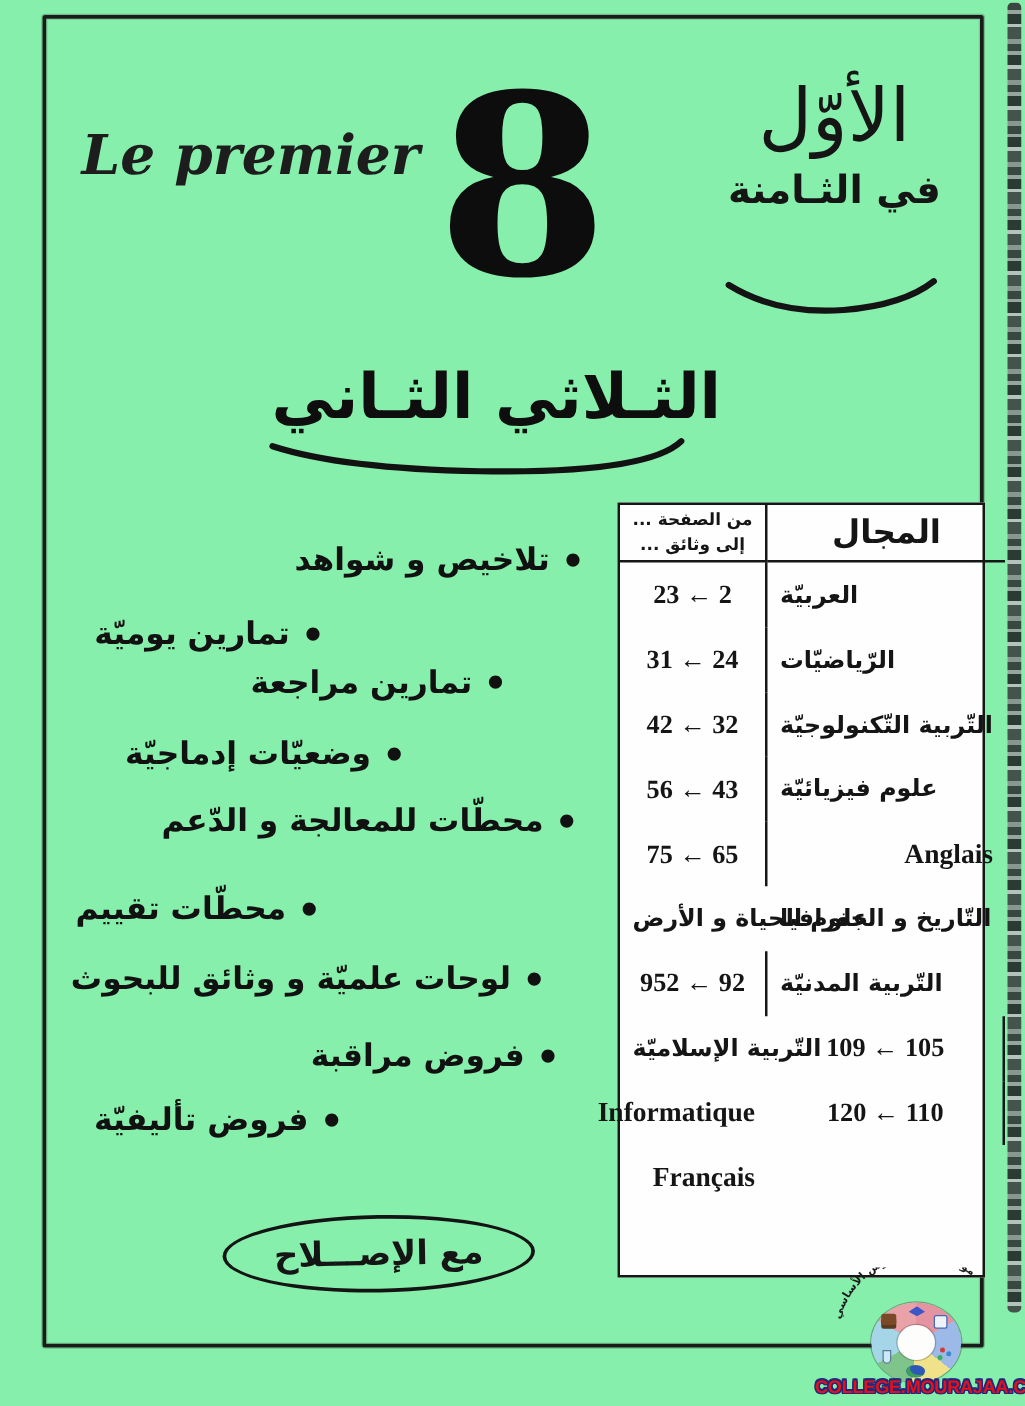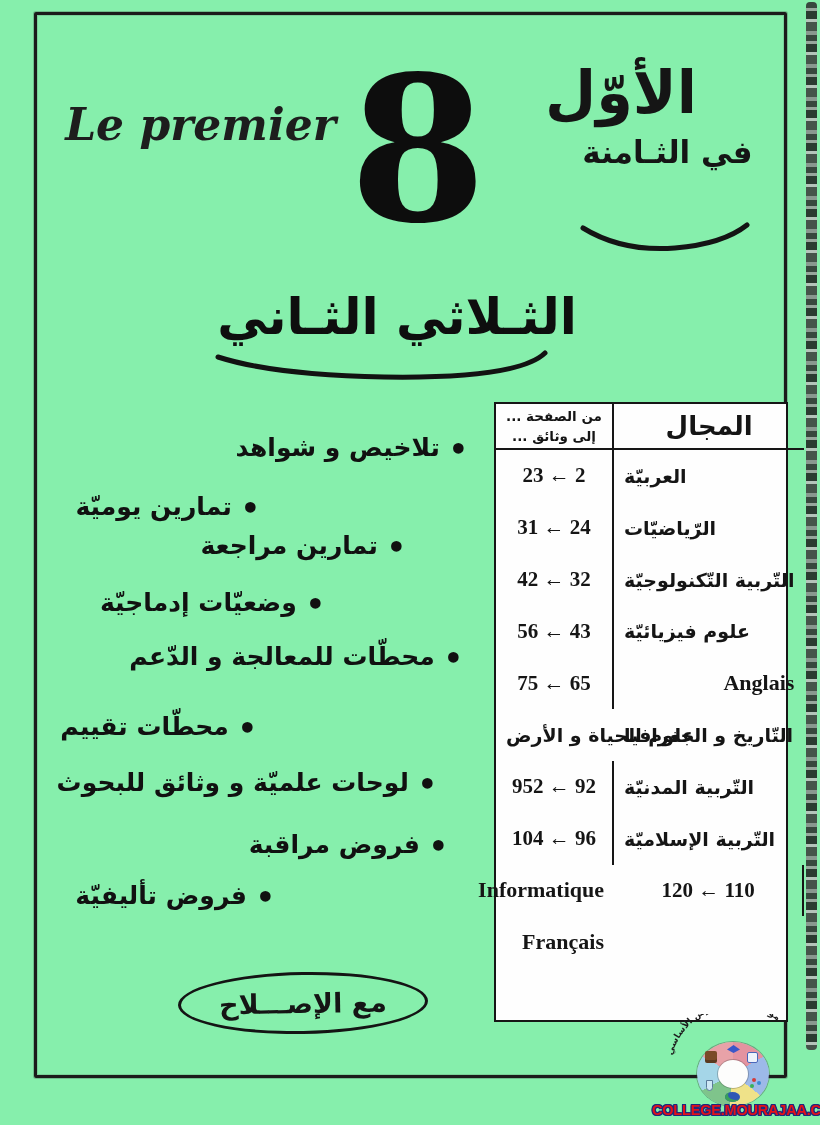--- a/index.html
+++ b/index.html
@@ -30,21 +30,21 @@
     font-family:"DejaVu Serif", "Liberation Serif", serif;
     font-style:italic; font-weight:bold; font-size:44px; line-height:1.5; color:#1d1d1d;
   }
   .big8 {
     position:absolute; left:348px; top:52px; width:140px; text-align:center;
     font-family:"DejaVu Serif", "Liberation Serif", serif;
     font-weight:bold; font-size:196px; line-height:1; color:#0d0d0d;
     transform:scaleY(1.02);
   }
   .ar-title { position:absolute; right:30px; top:62px; width:245px; direction:rtl; }
-  .ar-title .l1 { font-size:59px; font-weight:bold; text-align:left; line-height:1.05; }
+  .ar-title .l1 { font-size:59px; font-weight:normal; text-align:center; line-height:1.05; }
   .ar-title .l2 { font-size:31px; font-weight:bold; text-align:center; margin-top:10px; white-space:nowrap; }
   .swash-svg { position:absolute; }
   
   .trimester {
     position:absolute; left:182px; top:288px; width:430px; text-align:center;
     direction:rtl; font-size:50px; font-weight:bold; color:#0e0e0e; letter-spacing:1px;
   }
   
   .features { list-style:none; }
   .features li {
@@ -184,22 +184,22 @@
     <div class="cell pages">42 ← 32</div>
     <div class="cell subject">التّربية التّكنولوجيّة</div>
     <div class="cell pages">56 ← 43</div>
     <div class="cell subject">علوم فيزيائيّة</div>
     <div class="cell pages">75 ← 65</div>
     <div class="cell subject latin">Anglais</div>
     <div class="cell subject">علوم الحياة و الأرض</div>
     <div class="cell subject">التّاريخ و الجغرافيا</div>
     <div class="cell pages">952 ← 92</div>
     <div class="cell subject">التّربية المدنيّة</div>
-    <div class="cell pages">104 ← 96</div>
     <div class="cell subject">التّربية الإسلاميّة</div>
+    <div class="cell pages">109 ← 105</div>
     <div class="cell subject latin">Informatique</div>
     <div class="cell pages">120 ← 110</div>
     <div class="cell subject latin">Français</div>
   </div>
 
   <div class="stamp">
     <span>مع الإصـــلاح</span>
   </div>
 
   <svg class="logo-arc" width="165" height="64">

